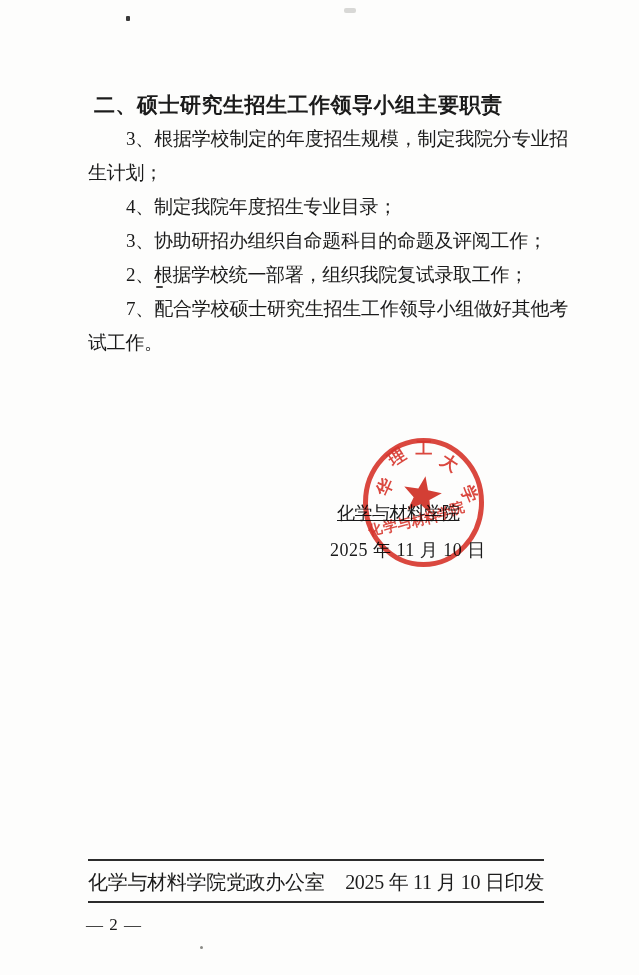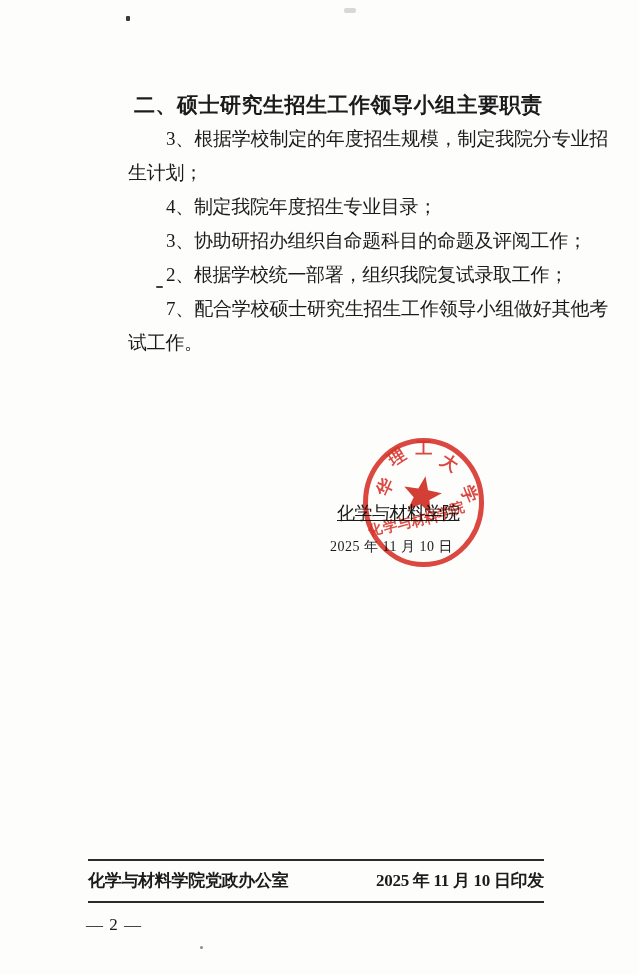--- a/index.html
+++ b/index.html
@@ -5,57 +5,57 @@
   html,body{margin:0;padding:0;background:#ffffff;}
   .page{
     position:relative;
     width:639px;height:975px;
     background:#fdfdfc;
     overflow:hidden;
     font-family:"Liberation Serif","DejaVu Serif",serif;
     color:#1b1b1b;
   }
   .doc{
-    position:absolute;left:88px;top:88px;width:480px;margin-left:40px;
+    position:absolute;left:88px;top:88px;width:480px;
   }
   .doc-heading{
     font-size:21px;font-weight:bold;line-height:34px;
     margin:0 0 0 6px;letter-spacing:0.5px;
   }
   .doc p{
     margin:0;font-size:19px;line-height:34px;
     letter-spacing:-0.3px;
     text-indent:38px;text-align:justify;
   }
   .sig-org{
     position:absolute;left:337px;top:501px;
     font-size:18px;letter-spacing:-0.5px;text-decoration:underline;
   }
   .sig-date{
     position:absolute;left:330px;top:538px;
-    font-size:14px;letter-spacing:0.5px;
+    font-size:18px;letter-spacing:0.5px;
   }
   .seal{
     position:absolute;left:350px;top:436px;width:150px;height:135px;
     mix-blend-mode:multiply;opacity:0.95;
   }
   .seal text{
     font-family:"Liberation Sans","DejaVu Sans",sans-serif;
     font-weight:bold;
     text-anchor:middle;dominant-baseline:central;
   }
   .footer-rule{
     position:absolute;left:88px;width:456px;height:2px;background:#2c2c2c;
   }
   .footer-rule.top{top:859px;}
   .footer-rule.bottom{top:901px;}
   .footer-row{
     position:absolute;left:88px;top:869px;width:456px;
     display:flex;justify-content:space-between;align-items:flex-start;
-    font-size:17px;font-weight:700;letter-spacing:-0.3px;
+    font-size:20px;font-weight:400;letter-spacing:-0.3px;
   }
   .page-number{
     position:absolute;left:86px;top:915px;
     font-size:17px;letter-spacing:1px;
   }
   .speck{position:absolute;border-radius:50%;}
   .speck.s1{left:126px;top:16px;width:4px;height:5px;background:#3a3a3a;border-radius:1px;}
   .speck.s2{left:344px;top:8px;width:12px;height:5px;background:#b9b9b6;opacity:.55;border-radius:2px;}
   .speck.s3{left:156px;top:286px;width:7px;height:2px;background:#3f3f3f;border-radius:1px;}
   .speck.s4{left:200px;top:946px;width:3px;height:3px;background:#8a8a86;}

